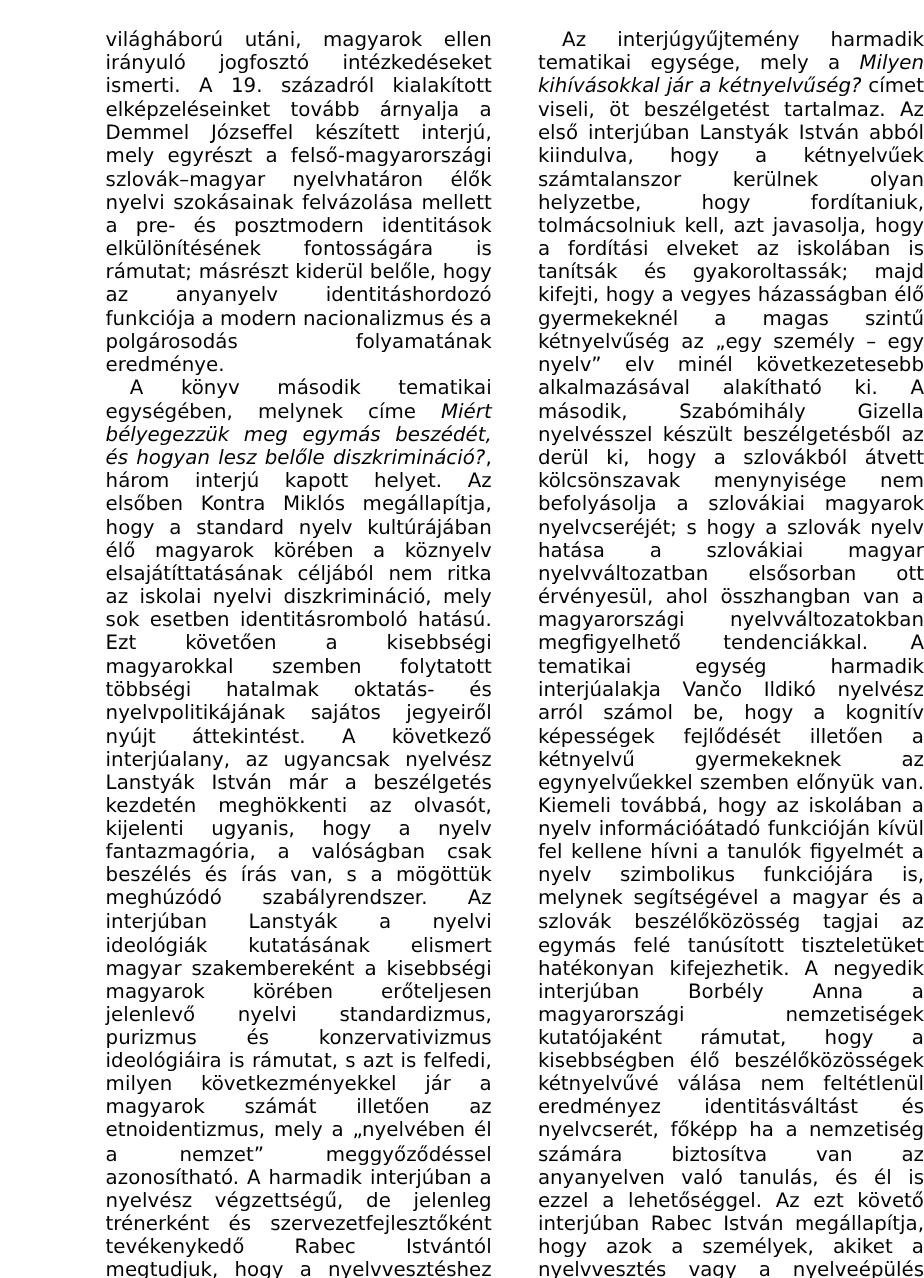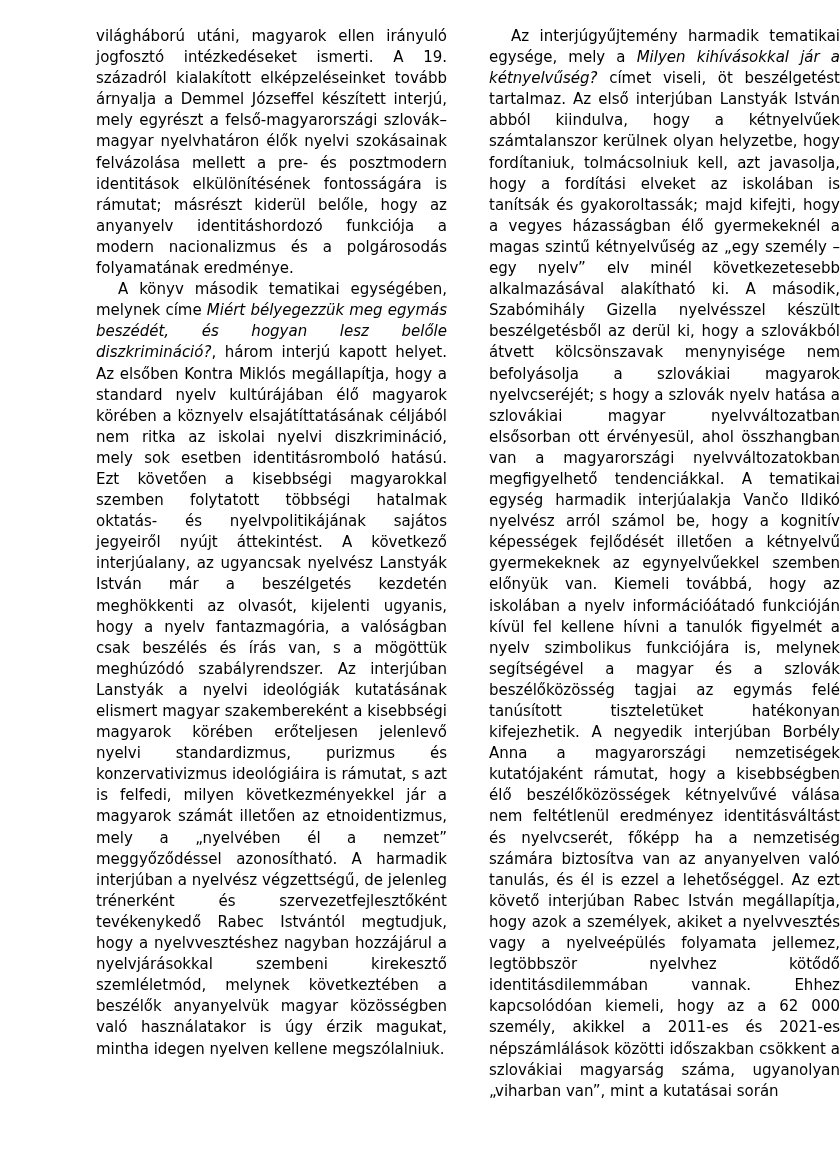--- a/index.html
+++ b/index.html
@@ -25,21 +25,21 @@
     flex-direction: row;
     gap: 42px;
     height: 100%;
   }
   .column {
     width: 351px;
     flex: 0 0 351px;
   }
   p {
     margin: 0;
-    font-size: 15px;
+    font-size: 18px;
     line-height: 21.1px;
     text-align: justify;
     text-justify: inter-word;
     hyphens: manual;
     -webkit-hyphens: manual;
   }
   p.indent {
     text-indent: 22px;
   }
   .it {

